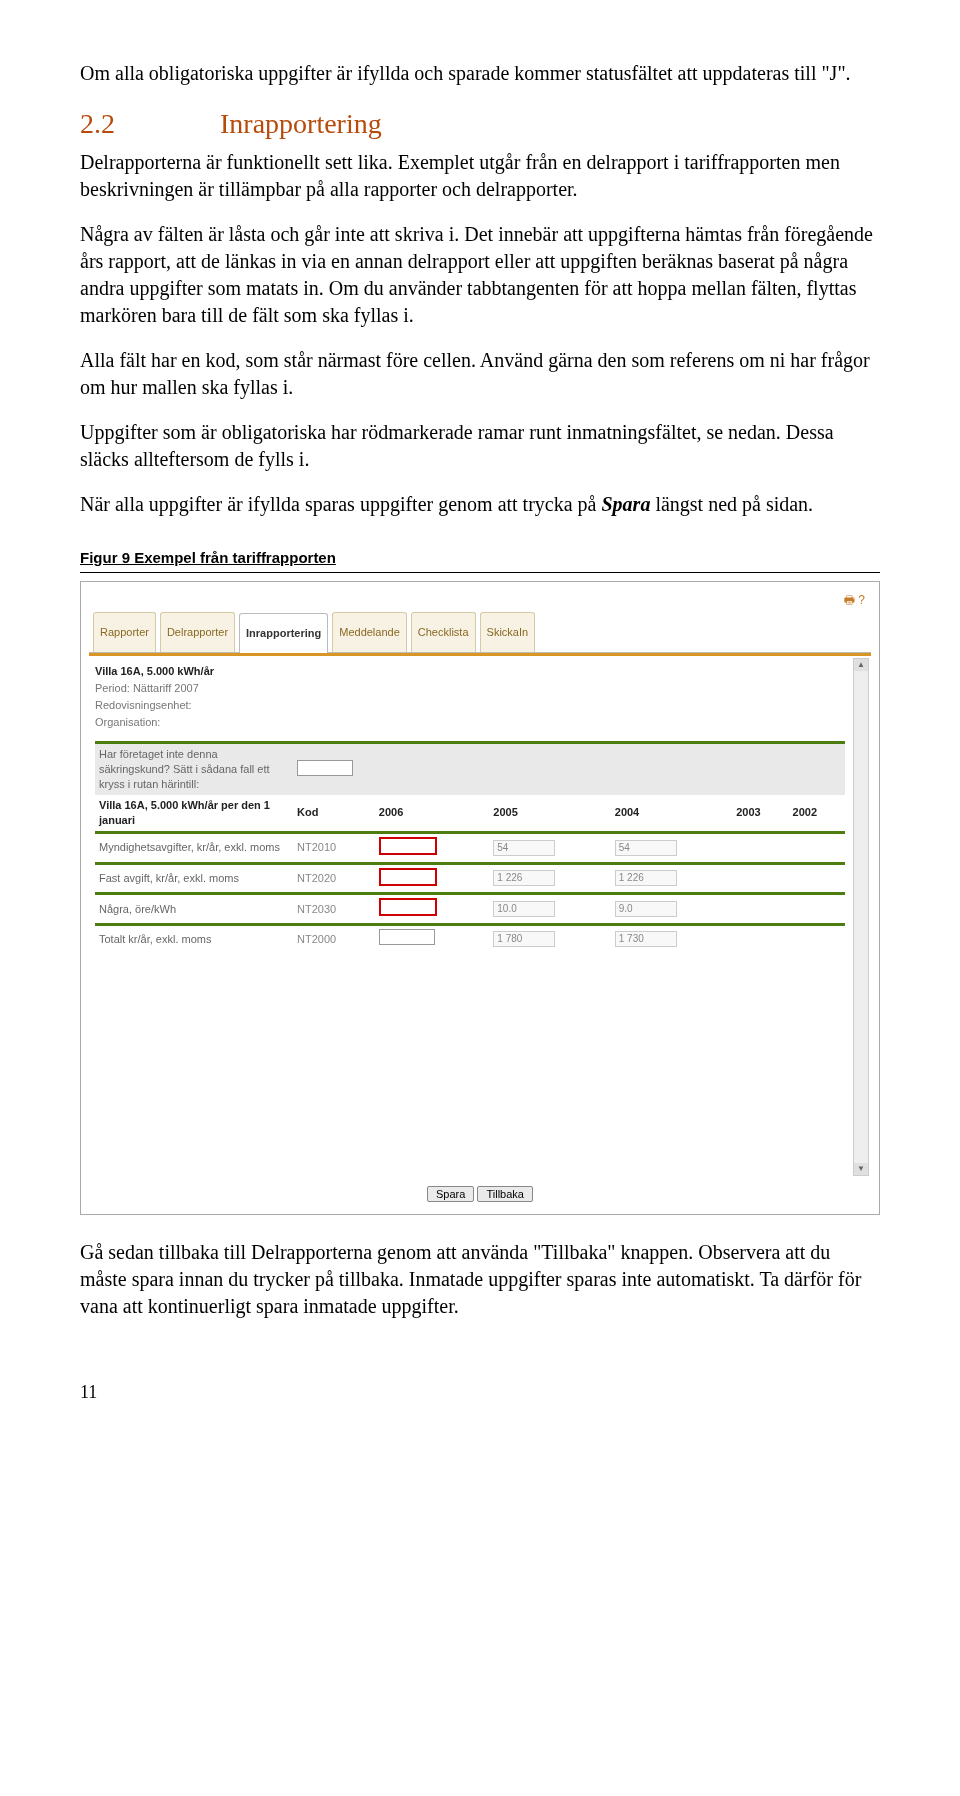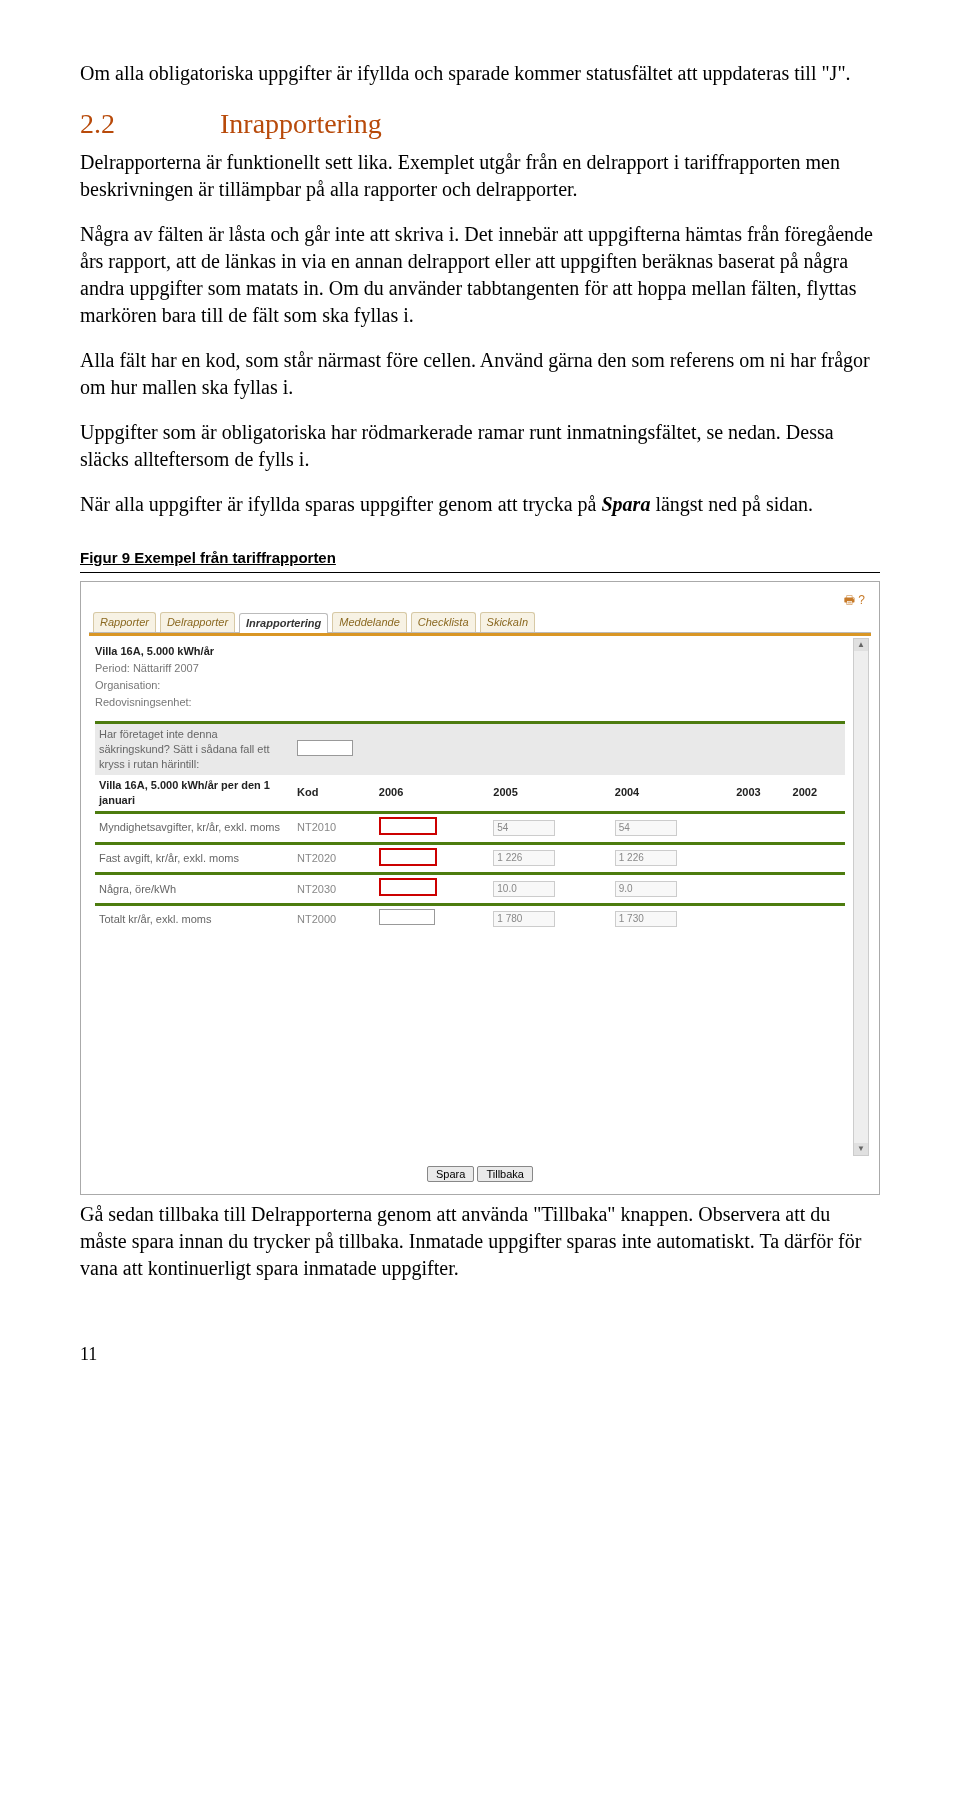--- a/index.html
+++ b/index.html
@@ -28,24 +28,23 @@
     color: #333;
     padding: 6px 8px 8px 8px;
   }
   .ss-top-icons { text-align: right; padding: 4px 6px; color:#c77a28; font-size:12px;}
   .ss-tabs { display: flex; gap: 4px; padding: 0 4px; border-bottom: 1px solid #bbb; }
   .ss-tab {
     border: 1px solid #d7c9a5;
     border-bottom: none;
     background: #f7f2e4;
     color: #8a6820;
-    padding: 2px 6px;
+    padding: 12px 6px;
     border-radius: 3px 3px 0 0;
     font-size: 11px;
-    font-style: italic;
   }
   .ss-tab.active { background: #fff; color: #333; font-weight: bold; border-color:#bbb; position:relative; top:1px;}
   .ss-body { border-top: 3px solid #d99624; background: #fff; padding: 8px 6px 6px 6px; position:relative; }
   .ss-scroll { position:absolute; right:2px; top:2px; bottom:2px; width:14px; background:#eee; border:1px solid #ccc;}
   .ss-scroll .up, .ss-scroll .down { height:12px; background:#e0e0e0; text-align:center; font-size:8px; line-height:12px; color:#666;}
   .ss-scroll .down{ position:absolute; bottom:0; left:0; right:0;}
   .ss-h { font-weight: bold; margin-bottom: 2px; color:#222;}
   .ss-meta { color:#777; margin-bottom: 2px; }
   .ss-sep { height: 10px; }
   .ss-table { width: calc(100% - 20px); border-collapse: collapse; font-size: 11px; }
@@ -108,22 +107,22 @@
     <div class="ss-tab">Checklista</div>
     <div class="ss-tab">SkickaIn</div>
   </div>
   <div class="ss-body">
     <div class="ss-scroll">
       <div class="up">▲</div>
       <div class="down">▼</div>
     </div>
     <div class="ss-h">Villa 16A, 5.000 kWh/år</div>
     <div class="ss-meta">Period: Nättariff 2007</div>
+    <div class="ss-meta">Redovisningsenhet:</div>
     <div class="ss-meta">Organisation:</div>
-    <div class="ss-meta">Redovisningsenhet:</div>
     <div class="ss-sep"></div>
     <table class="ss-table">
       <tbody>
           <tr class="ss-question-row">
         <td class="label">Har företaget inte denna säkringskund? Sätt i sådana fall ett kryss i rutan härintill:</td>
         <td colspan="6"><span class="ss-inp"></span></td>
       </tr>
       <tr>
         <th class="label label-b">Villa 16A, 5.000 kWh/år per den 1 januari</th>
         <th>Kod</th>
@@ -172,15 +171,15 @@
     </tbody>
       </table>
     <div style="height:220px"></div>
   </div>
   <div class="ss-buttons">
     <button class="ss-btn">Spara</button>
     <button class="ss-btn">Tillbaka</button>
   </div>
 </div>
 
-<p style="margin-top:6px">Gå sedan tillbaka till Delrapporterna genom att använda "Tillbaka" knappen. Observera att du måste spara innan du trycker på tillbaka. Inmatade uppgifter sparas inte automatiskt. Ta därför för vana att kontinuerligt spara inmatade uppgifter.</p>
+<p style="margin-top:24px">Gå sedan tillbaka till Delrapporterna genom att använda "Tillbaka" knappen. Observera att du måste spara innan du trycker på tillbaka. Inmatade uppgifter sparas inte automatiskt. Ta därför för vana att kontinuerligt spara inmatade uppgifter.</p>
 
 <div class="page-num">11</div>
 
 </body></html>

